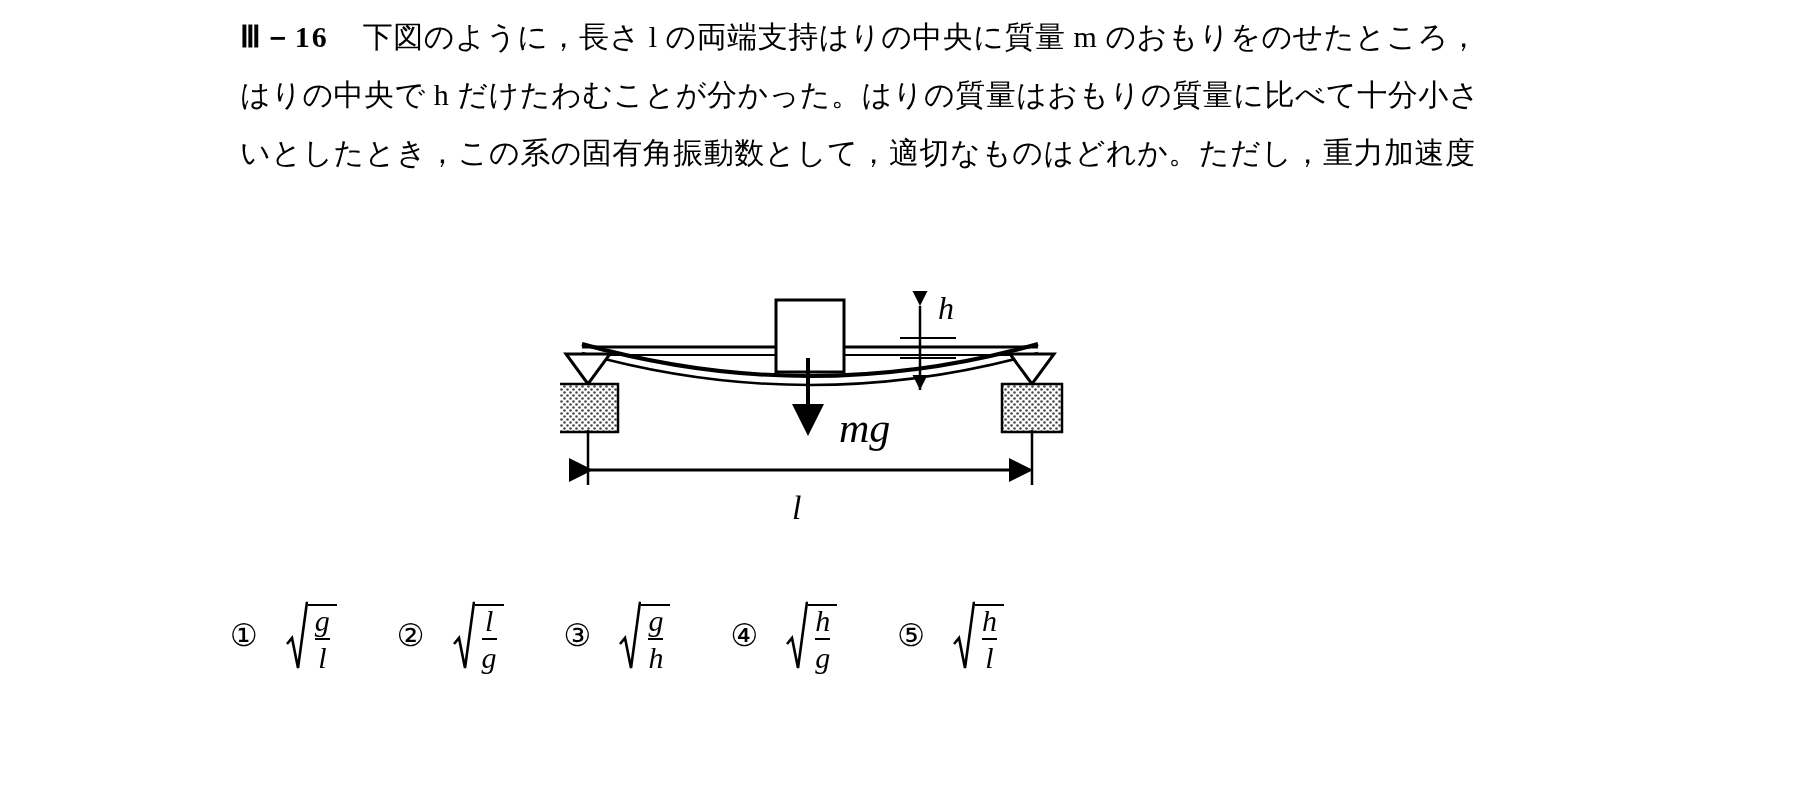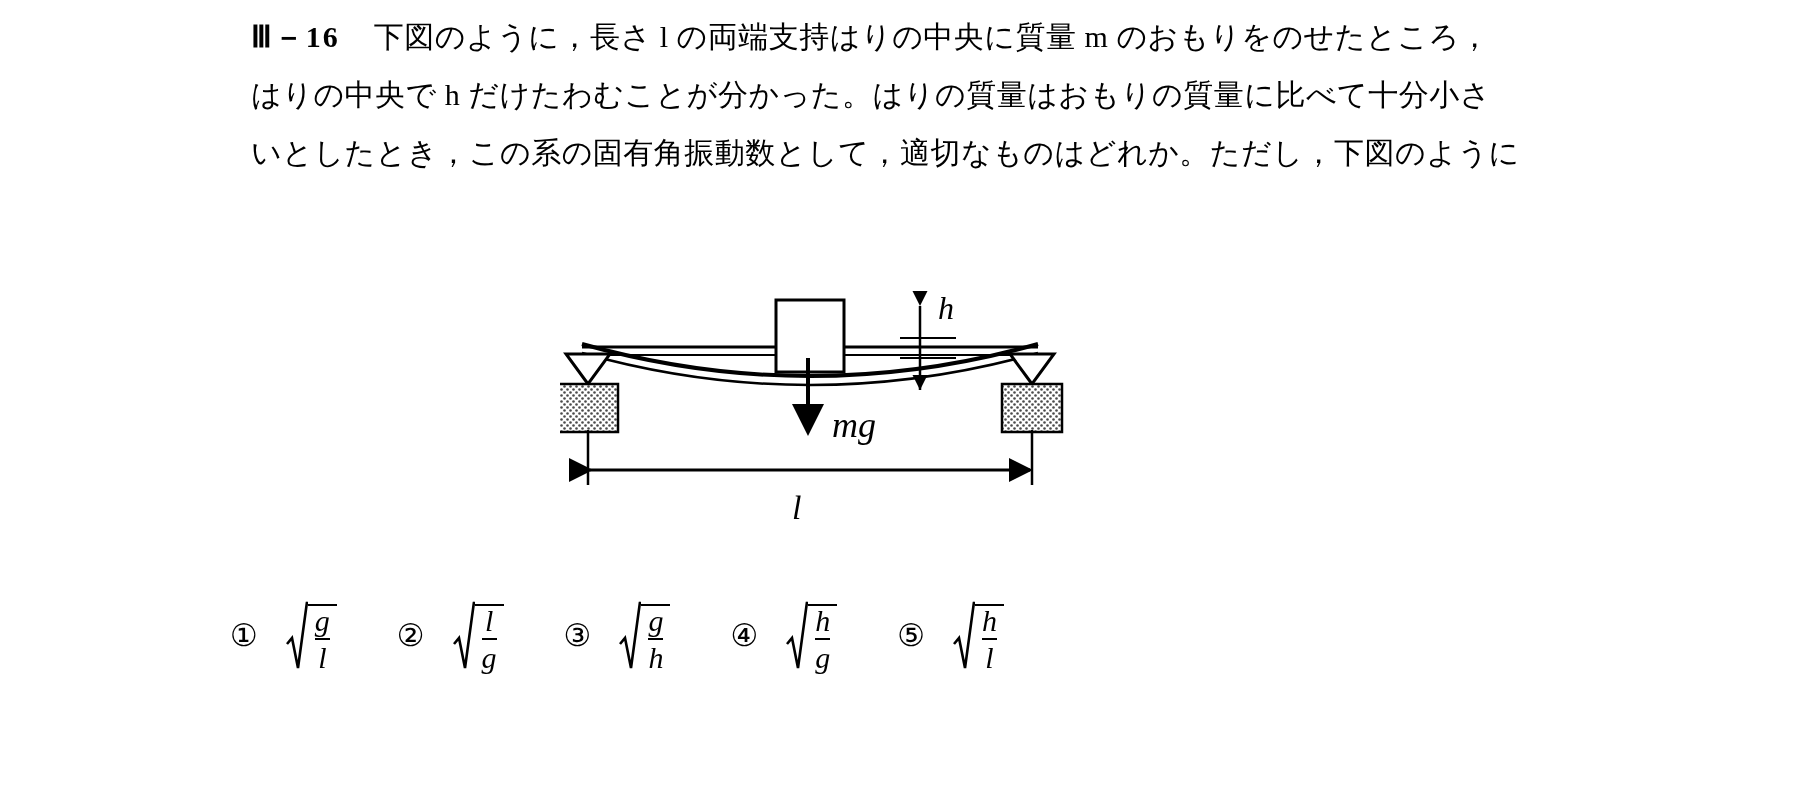--- a/index.html
+++ b/index.html
@@ -15,21 +15,20 @@
     font-family: "Liberation Serif", serif;
     color: #000000;
   }
 
   
   #problem {
     position: absolute;
     left: 240px;
     top: 8px;
     width: 1400px;
-    margin-left: 11px;
   }
   .qline {
     font-size: 30px;
     line-height: 58px;
     white-space: nowrap;
     letter-spacing: 0.5px;
   }
   .qnum {
     font-weight: bold;
     letter-spacing: 2px;
@@ -46,21 +45,21 @@
   }
   #figure svg { display: block; }
 
   .figlabel {
     position: absolute;
     font-style: italic;
     font-size: 32px;
     font-family: "Liberation Serif", serif;
   }
   #label-h { left: 378px; top: 10px; }
-  #label-mg { left: 272px; top: 124px; font-size: 36px; }
+  #label-mg { left: 279px; top: 124px; font-size: 42px; }
   #label-l  { left: 232px; top: 209px; font-size: 34px; }
 
   
   #choices {
     position: absolute;
     left: 230px;
     top: 598px;
     display: flex;
     align-items: flex-start;
   }
@@ -103,21 +102,21 @@
   .frac .den { padding-top: 1px; }
 </style>
 </head>
 <body>
 
 <div id="problem">
   <div class="qline">
     <span class="qnum">Ⅲ－16</span><span class="gap-s"></span><span>下図のように，長さ l の両端支持はりの中央に質量 m のおもりをのせたところ，</span>
   </div>
   <div class="qline">はりの中央で h だけたわむことが分かった。はりの質量はおもりの質量に比べて十分小さ</div>
-  <div class="qline">いとしたとき，この系の固有角振動数として，適切なものはどれか。ただし，下図のように</div>
+  <div class="qline">いとしたとき，この系の固有角振動数として，適切なものはどれか。ただし，重力加速度</div>
 </div>
 
 <div id="figure">
   <svg width="700" height="280" viewBox="0 0 700 280">
     <defs>
       <pattern id="hatchdots" width="6" height="6" patternUnits="userSpaceOnUse">
         <rect width="6" height="6" fill="#ffffff"></rect>
         <circle cx="1.5" cy="1.5" r="1.3" fill="#4a4a4a"></circle>
         <circle cx="4.5" cy="4.5" r="1.3" fill="#4a4a4a"></circle>
       </pattern>

